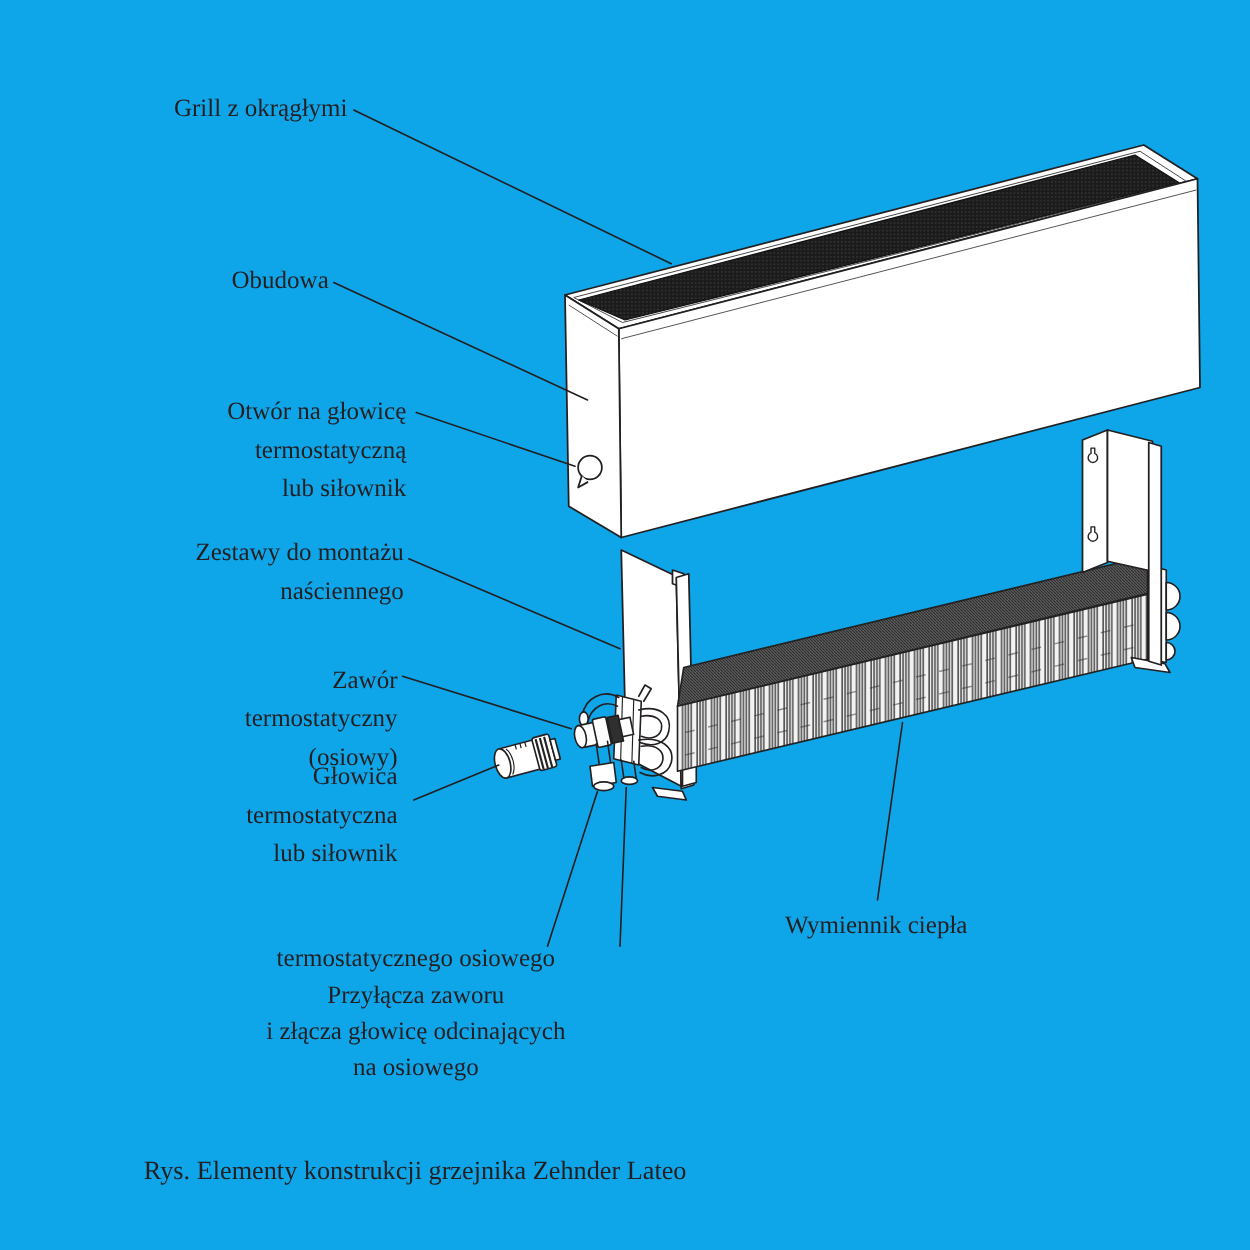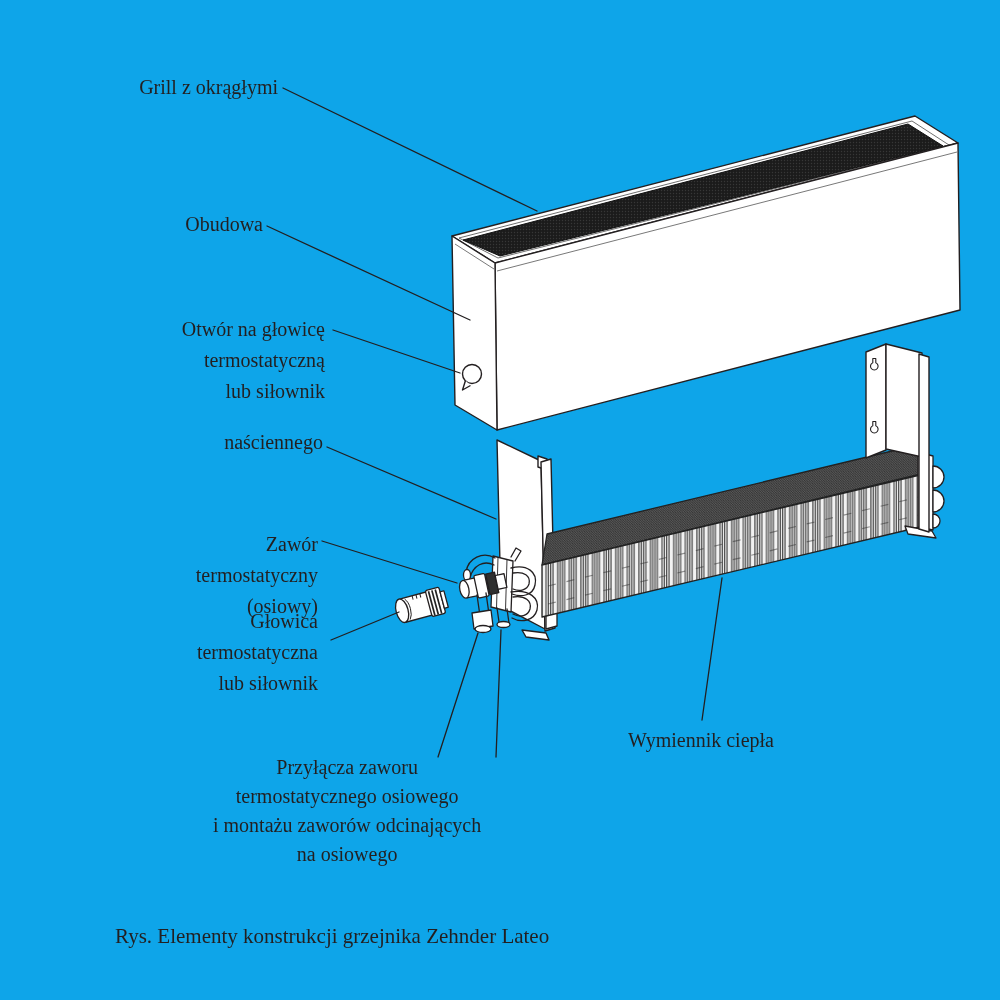--- a/index.html
+++ b/index.html
@@ -192,39 +192,40 @@
     <span class="ln">Obudowa</span>
   </div>
 
   <div class="label right" style="right:675px; top:314px;">
     <span class="ln">Otwór na głowicę</span>
     <span class="ln">termostatyczną</span>
     <span class="ln">lub siłownik</span>
   </div>
 
   <div class="label right" style="right:677px; top:427px;">
+    <span class="ln">Zestawy do montażu</span>
     <span class="ln">naściennego</span>
   </div>
 
   <div class="label right" style="right:682px; top:529px;">
     <span class="ln">Zawór</span>
     <span class="ln">termostatyczny</span>
     <span class="ln">(osiowy)</span>
   </div>
 
   <div class="label right" style="right:682px; top:606px;">
     <span class="ln">Głowica</span>
     <span class="ln">termostatyczna</span>
     <span class="ln">lub siłownik</span>
   </div>
 
   <div class="label left tight" style="left:213px; top:753px;">
+    <span class="ln">termostatycznego osiowego</span>
     <span class="ln">Przyłącza zaworu</span>
-    <span class="ln">termostatycznego osiowego</span>
-    <span class="ln">i montażu zaworów odcinających</span>
+    <span class="ln">i złącza głowicę odcinających</span>
     <span class="ln">na osiowego</span>
   </div>
 
   <div class="label left" style="left:628px; top:725px;">
     <span class="ln">Wymiennik ciepła</span>
   </div>
 
   <div class="caption" style="left:115px; top:922px;">Rys. Elementy konstrukcji grzejnika Zehnder Lateo</div>
 
 </div>

